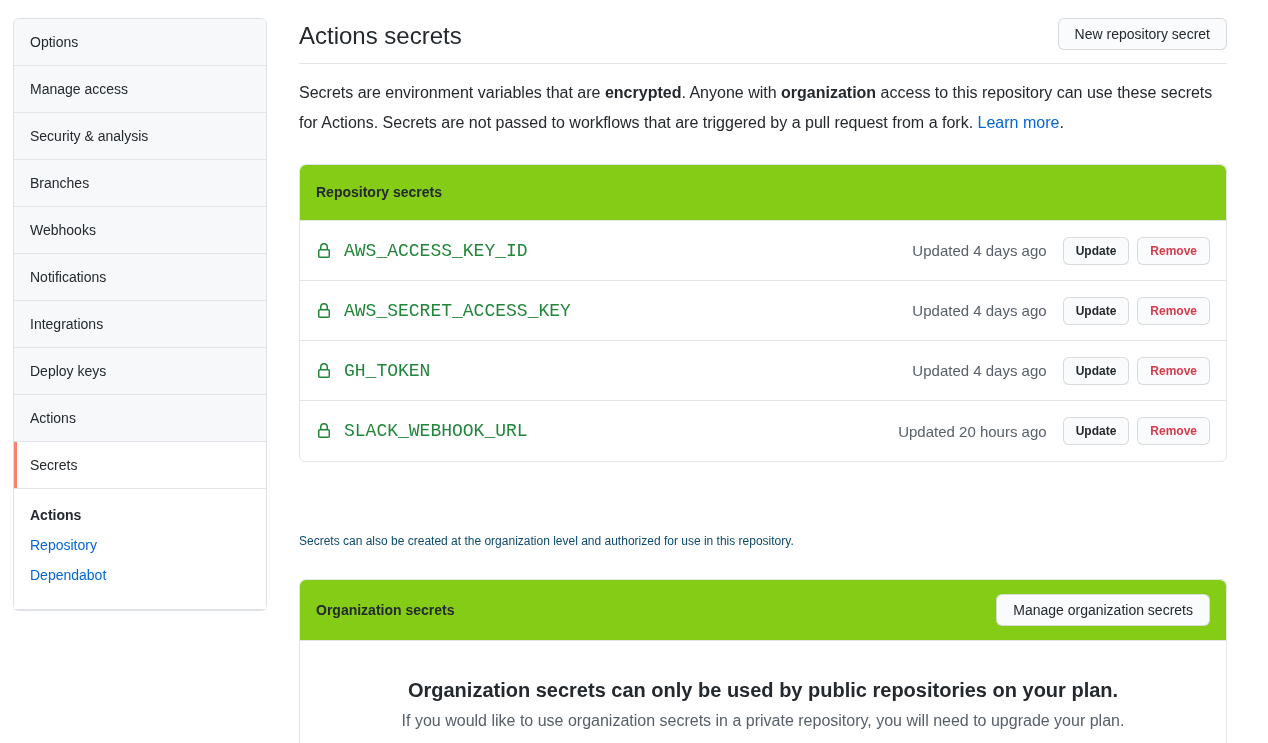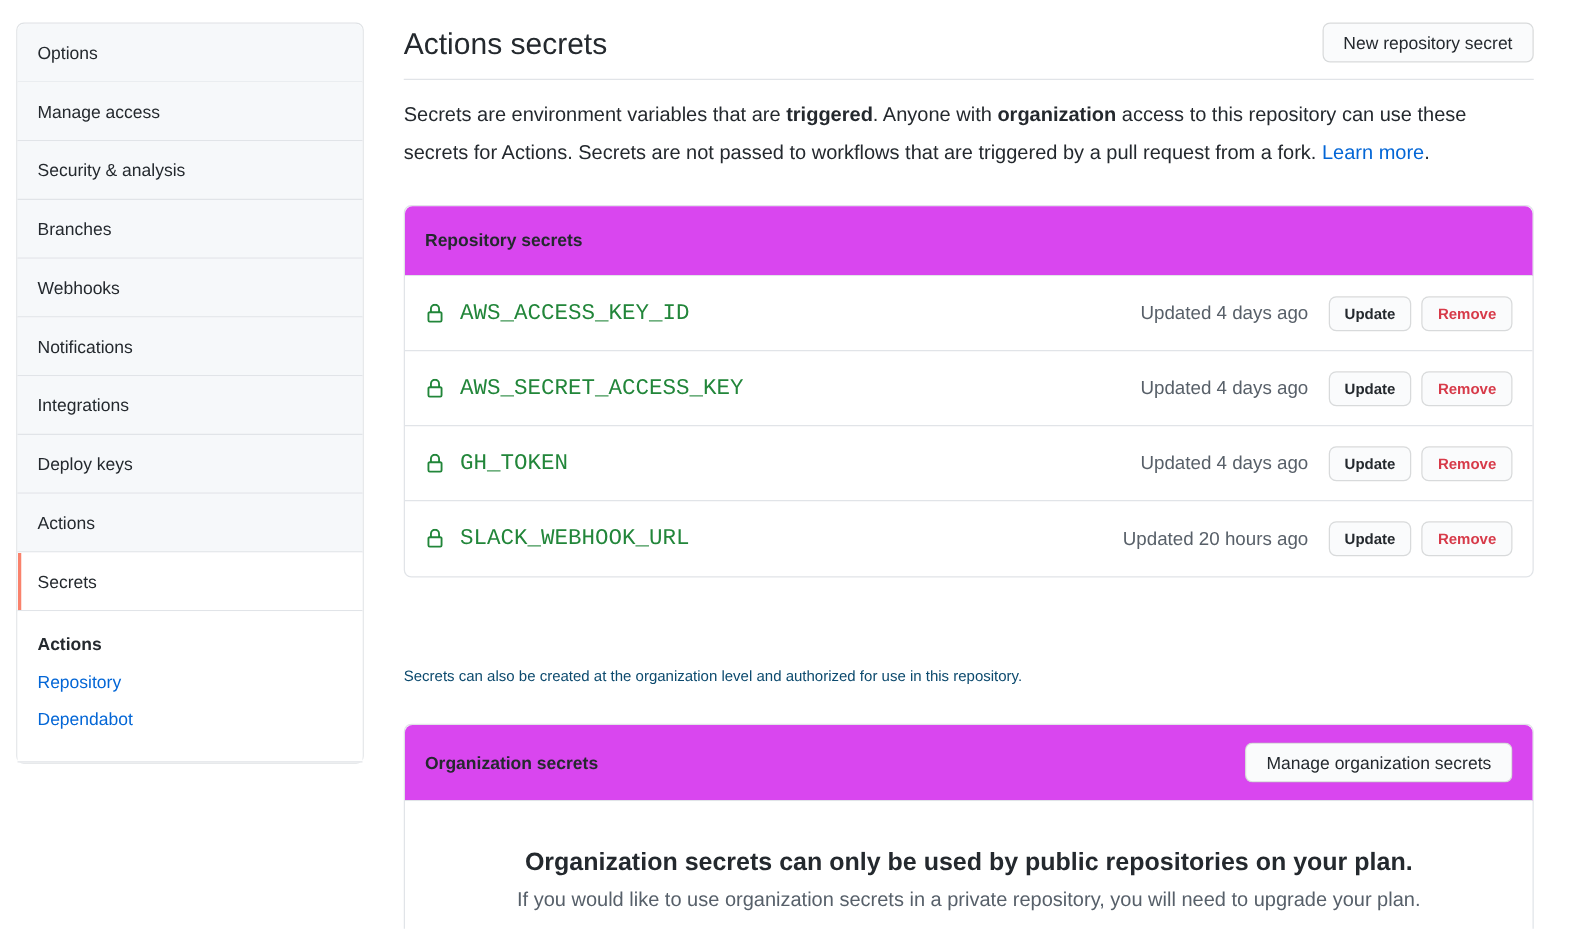--- a/index.html
+++ b/index.html
@@ -12,21 +12,21 @@
     overflow: hidden;
   }
   .page {
     display: flex;
     padding: 18px 41px 16px 13px;
     gap: 32px;
   }
 
   
   .sidebar {
-    width: 278px;
+    width: 254px;
     flex-shrink: 0;
     border: 1px solid #dfe2e5;
     border-radius: 6px;
     background: #ffffff;
     align-self: flex-start;
   }
   .nav-item {
     display: block;
     padding: 13px 16px;
     font-size: 14px;
@@ -112,21 +112,21 @@
 
   .box {
     border: 1px solid #e1e4e8;
     border-radius: 6px;
     background: #ffffff;
   }
   .box-header {
     display: flex;
     align-items: center;
     justify-content: space-between;
-    background: #d946ef;
+    background: #84cc16;
     border-bottom: 1px solid #e1e4e8;
     border-radius: 6px 6px 0 0;
     padding: 16px;
   }
   .box-header.slim { padding: 17px 16px; }
   .box-title { font-size: 14px; font-weight: 600; color: #24292e; line-height: 21px; }
   .box-header.with-btn { padding: 14px 16px; }
 
   .secret-row {
     display: flex;
@@ -203,21 +203,21 @@
     </div>
   </nav>
 
   <main class="main">
 
     <div class="main-header">
       <h1 class="page-title">Actions secrets</h1>
       <button class="btn">New repository secret</button>
     </div>
 
-    <p class="intro"><span>Secrets are environment variables that are </span><b>triggered</b><span>. Anyone with </span><b>organization</b><span> access to this repository can use these secrets for Actions. Secrets are not passed to workflows that are triggered by a pull request from a fork. </span><a class="inline-link">Learn more</a><span>.</span></p>
+    <p class="intro"><span>Secrets are environment variables that are </span><b>encrypted</b><span>. Anyone with </span><b>organization</b><span> access to this repository can use these secrets for Actions. Secrets are not passed to workflows that are triggered by a pull request from a fork. </span><a class="inline-link">Learn more</a><span>.</span></p>
 
     <section class="box">
       <div class="box-header slim">
         <span class="box-title">Repository secrets</span>
       </div>
 
       <div class="secret-row">
         <svg class="lock-icon" viewBox="0 0 16 16" fill="currentColor" aria-hidden="true">
             <path d="M4 4a4 4 0 0 1 8 0v2h.25c.966 0 1.75.784 1.75 1.75v5.5A1.75 1.75 0 0 1 12.25 15h-8.5A1.75 1.75 0 0 1 2 13.25v-5.5C2 6.784 2.784 6 3.75 6H4Zm8.25 3.5h-8.5a.25.25 0 0 0-.25.25v5.5c0 .138.112.25.25.25h8.5a.25.25 0 0 0 .25-.25v-5.5a.25.25 0 0 0-.25-.25ZM10.5 6V4a2.5 2.5 0 1 0-5 0v2Z"></path>
           </svg>

